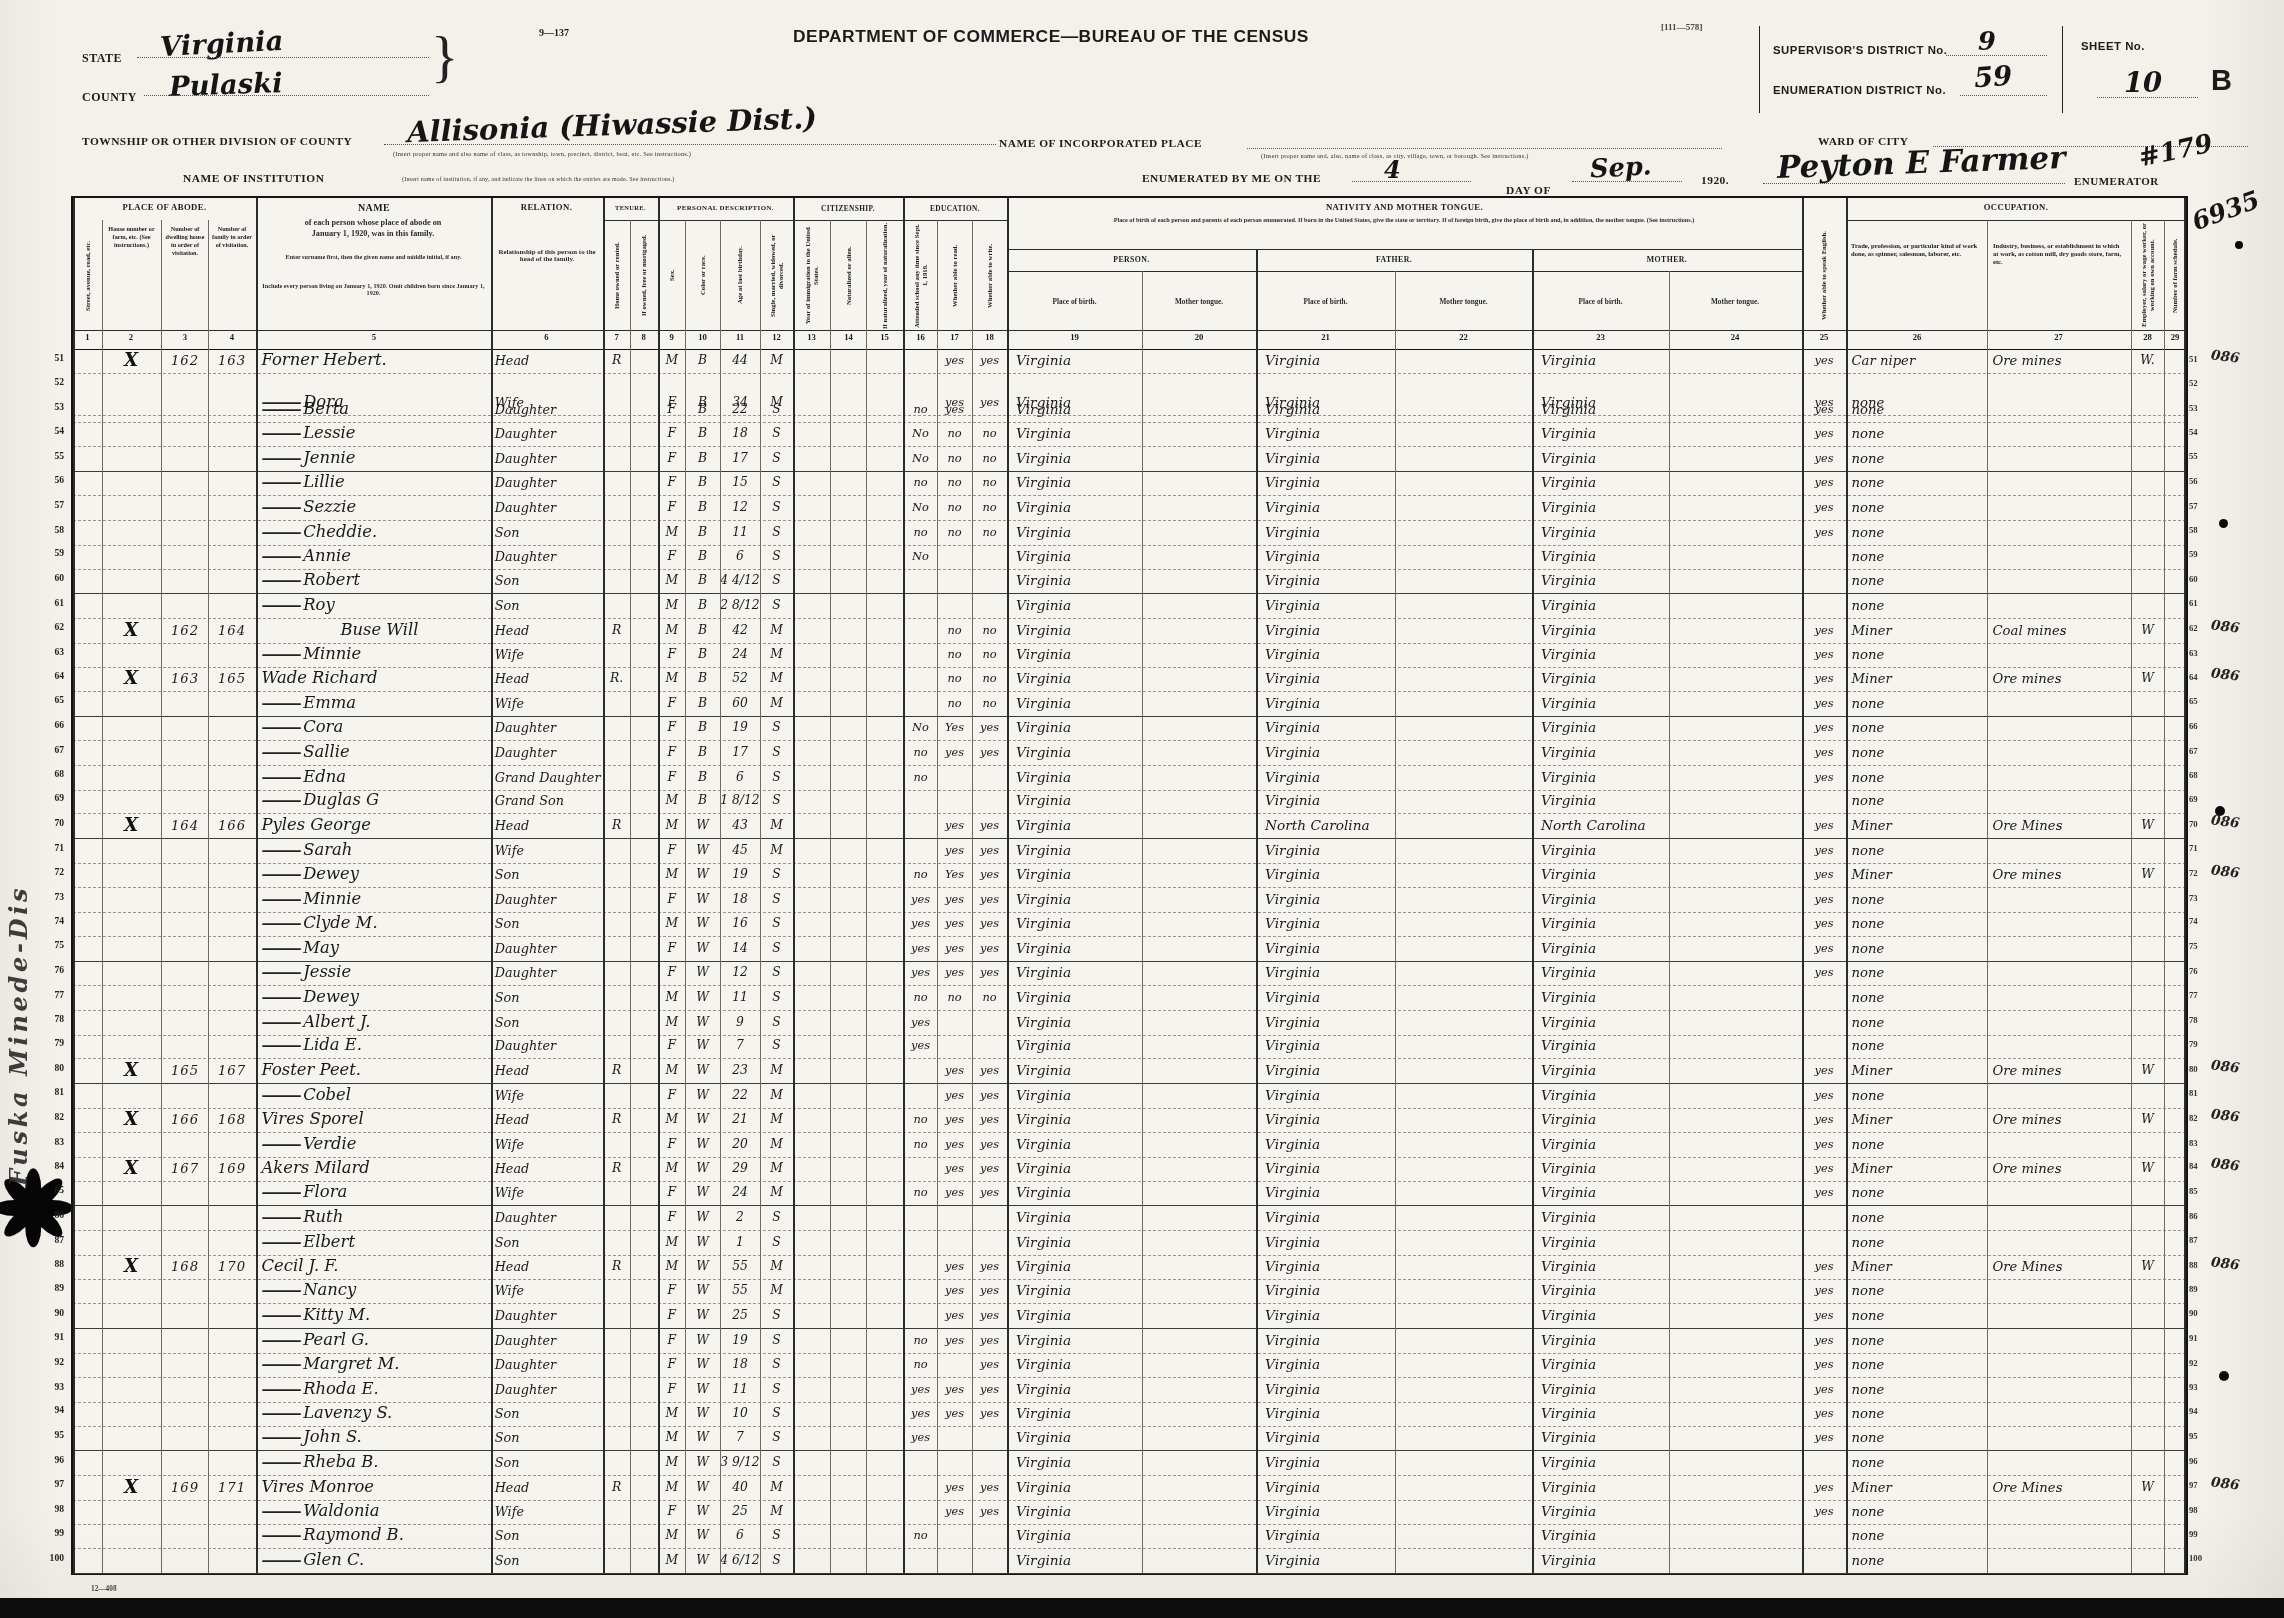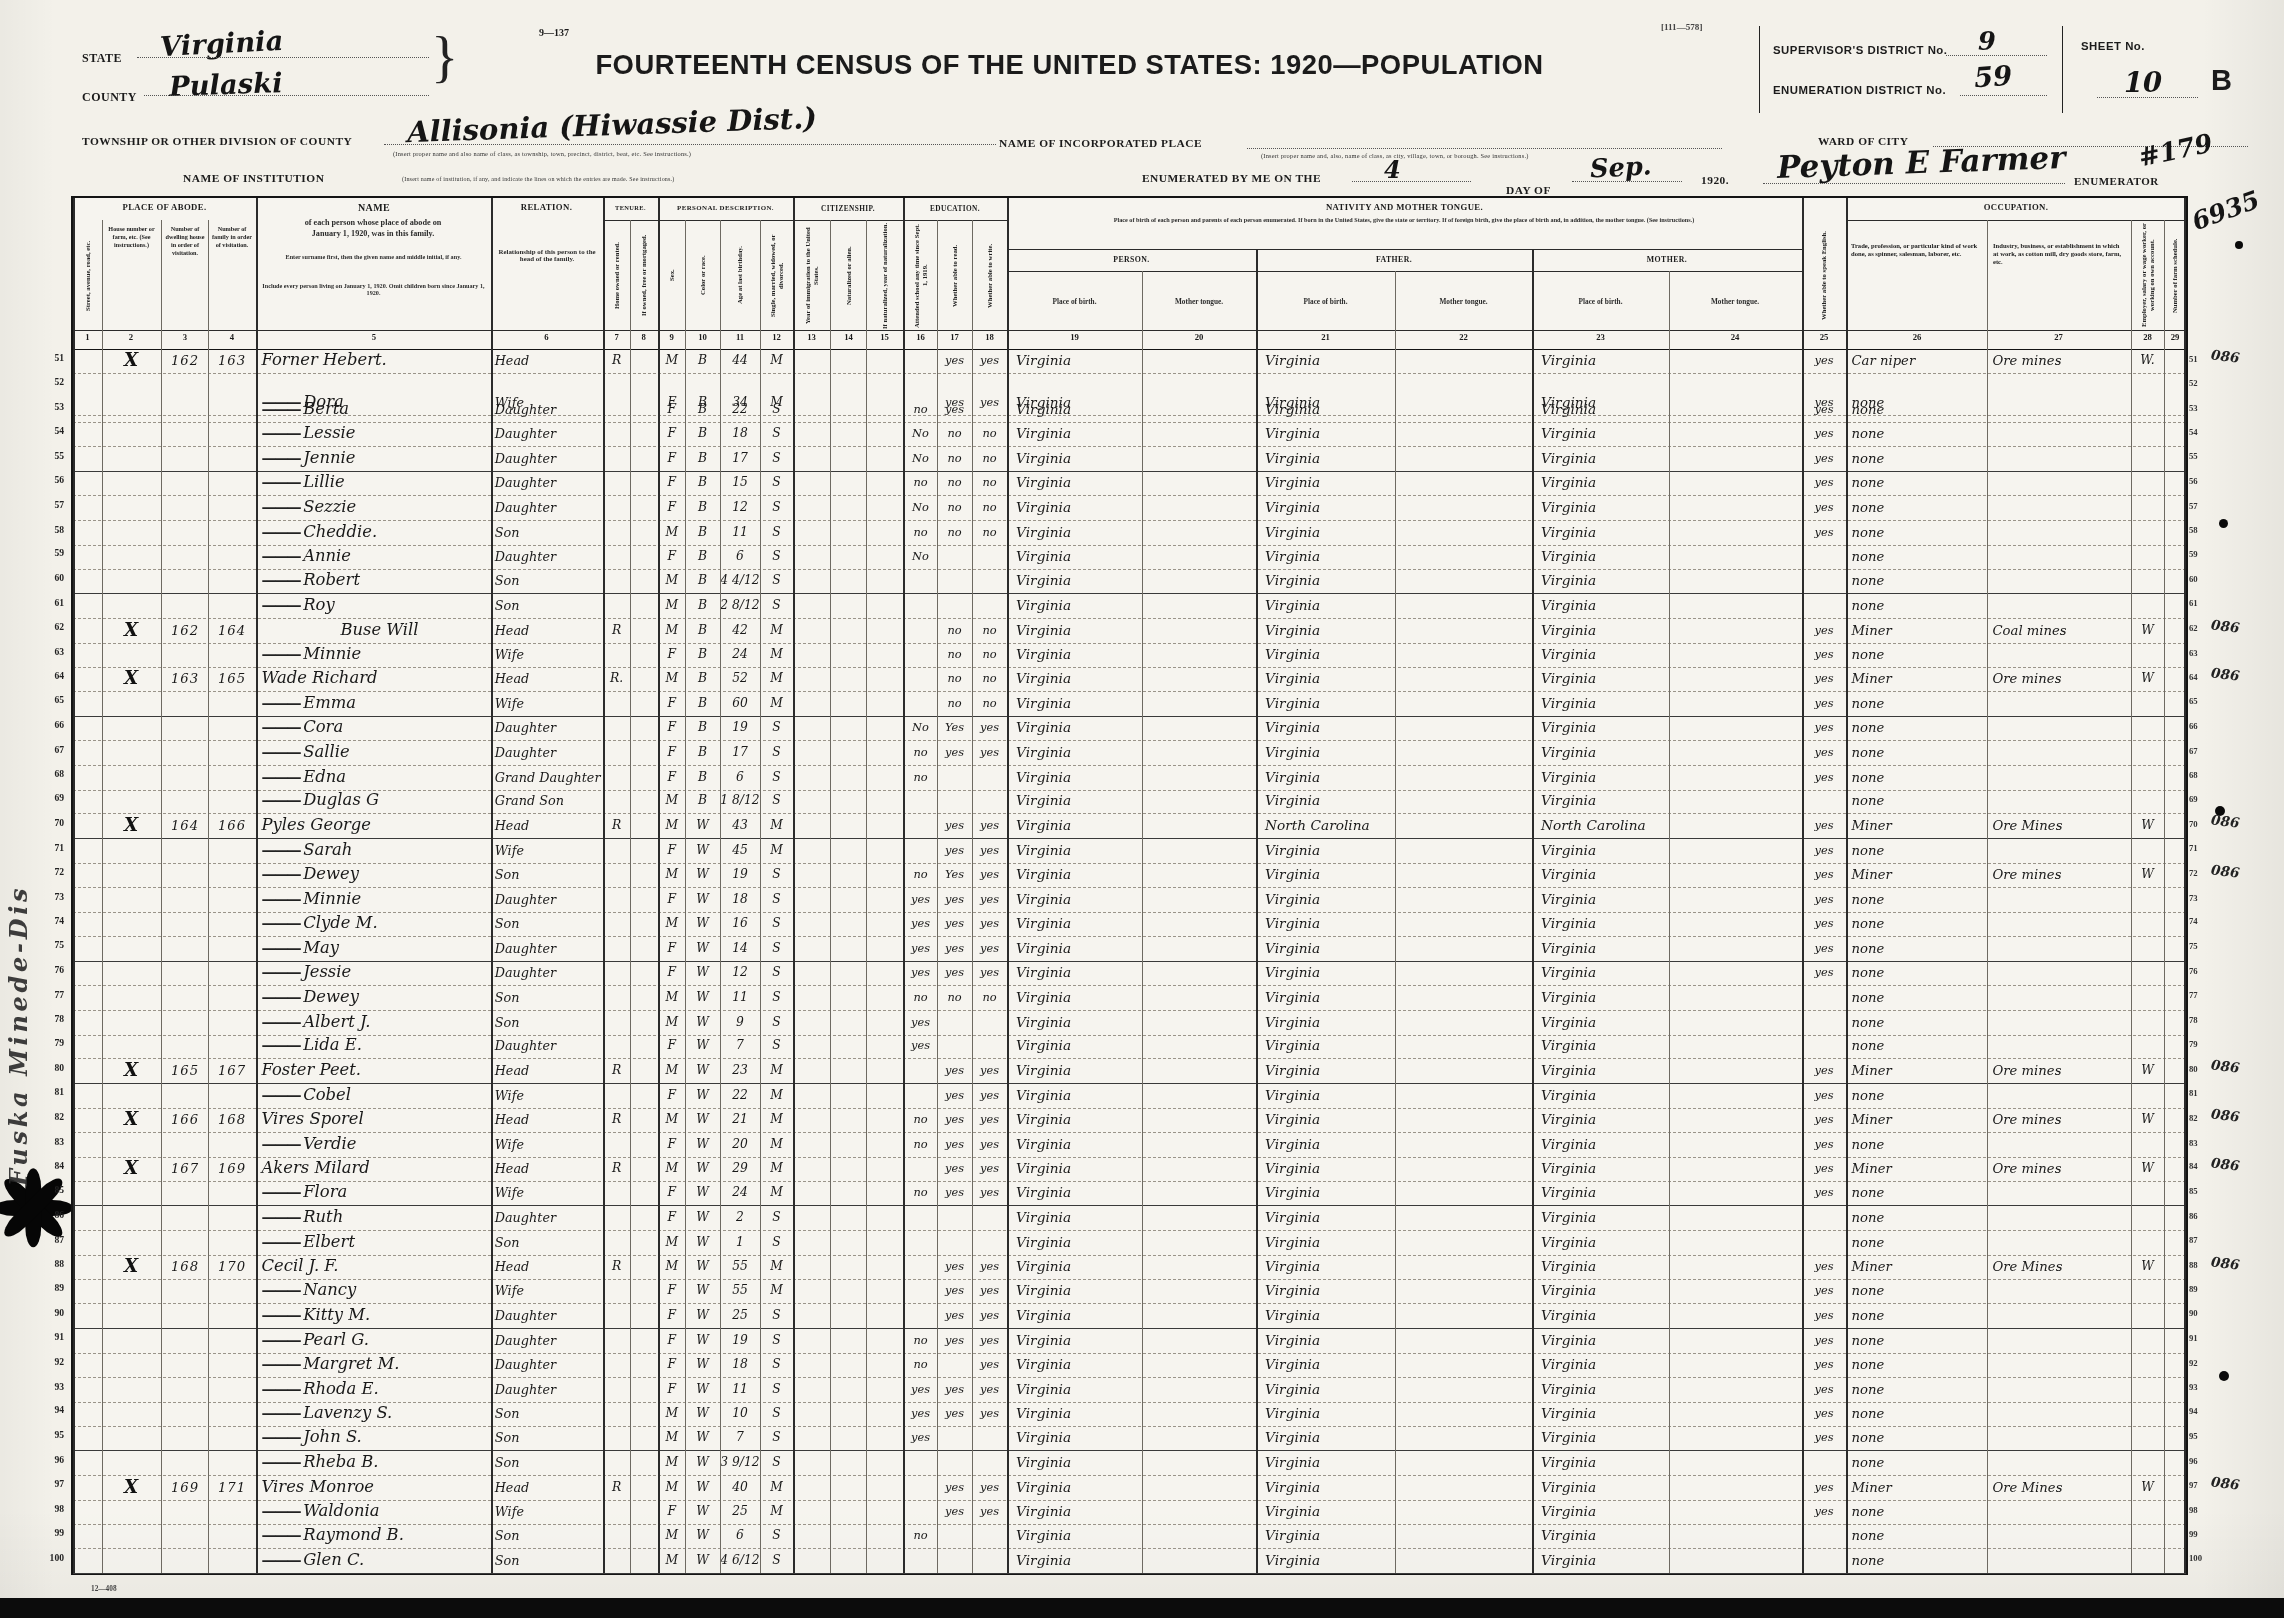--- a/index.html
+++ b/index.html
@@ -60,21 +60,21 @@
 
   <div class="pr lab" style="left:82px;top:51px;">STATE</div>
   <div class="pr script" style="left:160px;top:27.4px;font-size:27.4px;transform:rotate(-3deg);">Virginia</div>
   <div class="pr dotline" style="left:137px;top:57px;width:292px;"></div>
   <div class="pr lab" style="left:82px;top:90px;">COUNTY</div>
   <div class="pr script" style="left:169px;top:68px;font-size:27.4px;transform:rotate(-2deg);">Pulaski</div>
   <div class="pr dotline" style="left:144px;top:95px;width:285px;"></div>
   <div class="pr" style="left:431px;top:24px;font-size:57px;font-weight:normal;color:#222;">}</div>
 
   <div class="pr" style="left:539px;top:27.4px;font-size:10px;font-weight:bold;">9—137</div>
-  <div class="pr" style="left:567px;top:49px;width:1005px;text-align:center;font-size:27.4px;font-weight:bold;letter-spacing:0.5px;font-family:'Liberation Sans',sans-serif;">FOURTEENTH CENSUS OF THE UNITED STATES: 1920—POPULATION</div>
+  <div class="pr" style="left:640px;top:25.6px;width:822px;text-align:center;font-size:17.4px;font-weight:bold;letter-spacing:0.5px;font-family:'Liberation Sans',sans-serif;">DEPARTMENT OF COMMERCE—BUREAU OF THE CENSUS</div>
   <div class="pr" style="left:1661px;top:22px;font-size:9.1px;font-weight:bold;color:#444;">[111—578]</div>
 
   <div class="pr" style="left:1759px;top:25.6px;width:302px;height:87px;border-left:1.8px solid #222;border-right:1.8px solid #222;"></div>
   <div class="pr lab" style="left:1773px;top:44px;font-size:11.4px;font-family:'Liberation Sans',sans-serif;">SUPERVISOR'S DISTRICT No.</div>
   <div class="pr script" style="left:1978px;top:25.6px;font-size:25.6px;">9</div>
   <div class="pr dotline" style="left:1946px;top:55px;width:101px;"></div>
   <div class="pr lab" style="left:1773px;top:84px;font-size:11.4px;font-family:'Liberation Sans',sans-serif;">ENUMERATION DISTRICT No.</div>
   <div class="pr script" style="left:1974px;top:60px;font-size:27.4px;transform:rotate(-4deg);">59</div>
   <div class="pr dotline" style="left:1960px;top:95px;width:87px;"></div>
   <div class="pr lab" style="left:2081px;top:40px;font-size:11.4px;font-family:'Liberation Sans',sans-serif;">SHEET No.</div>

